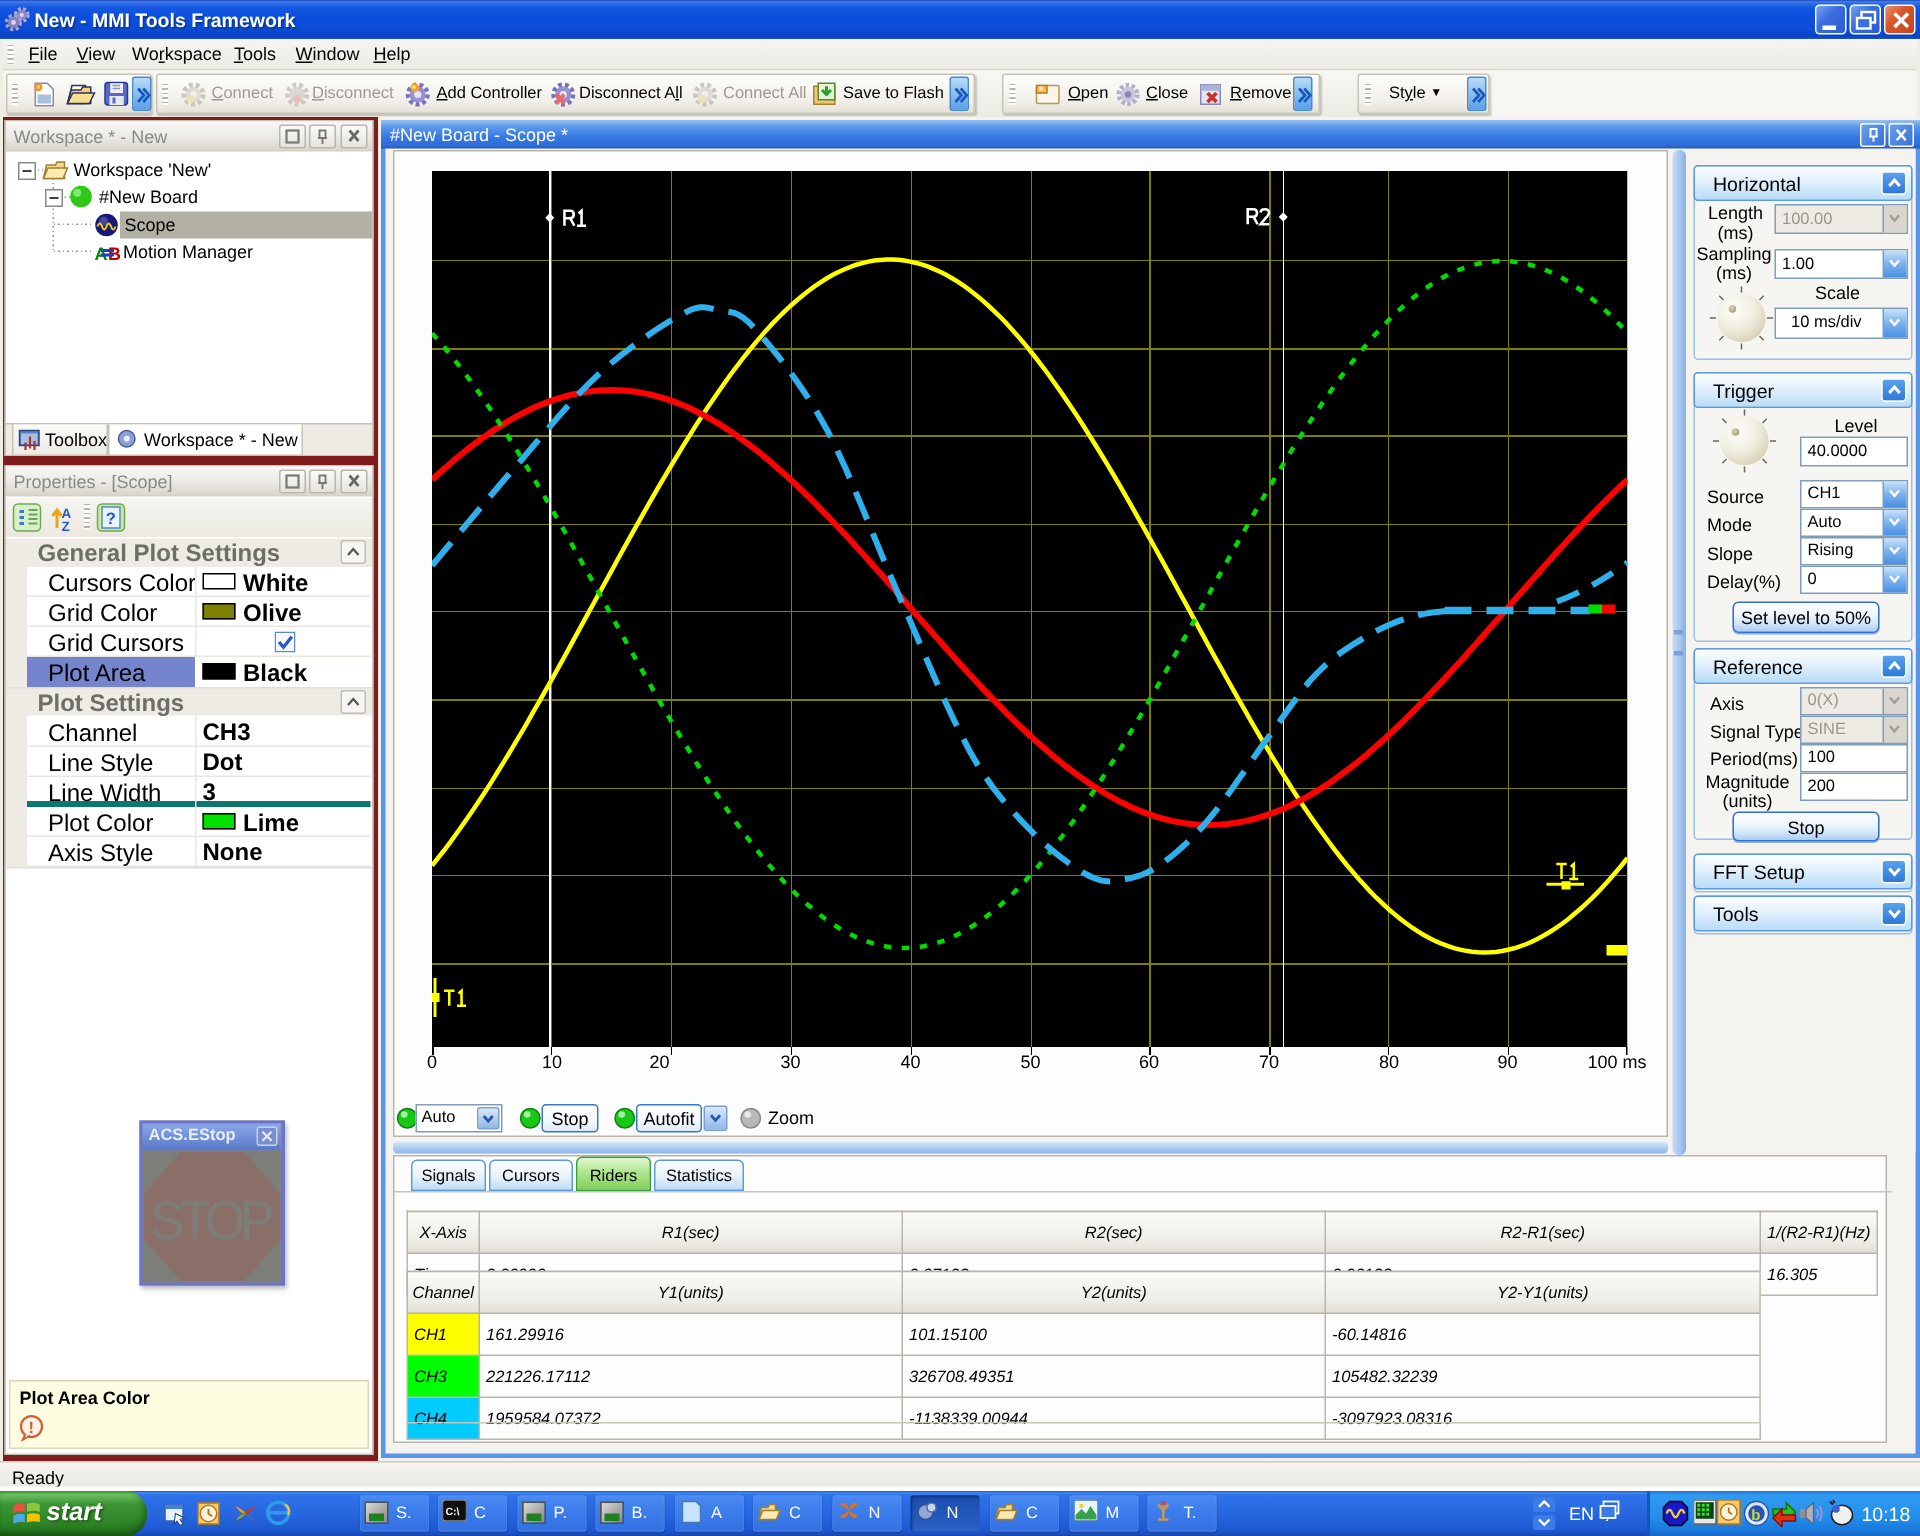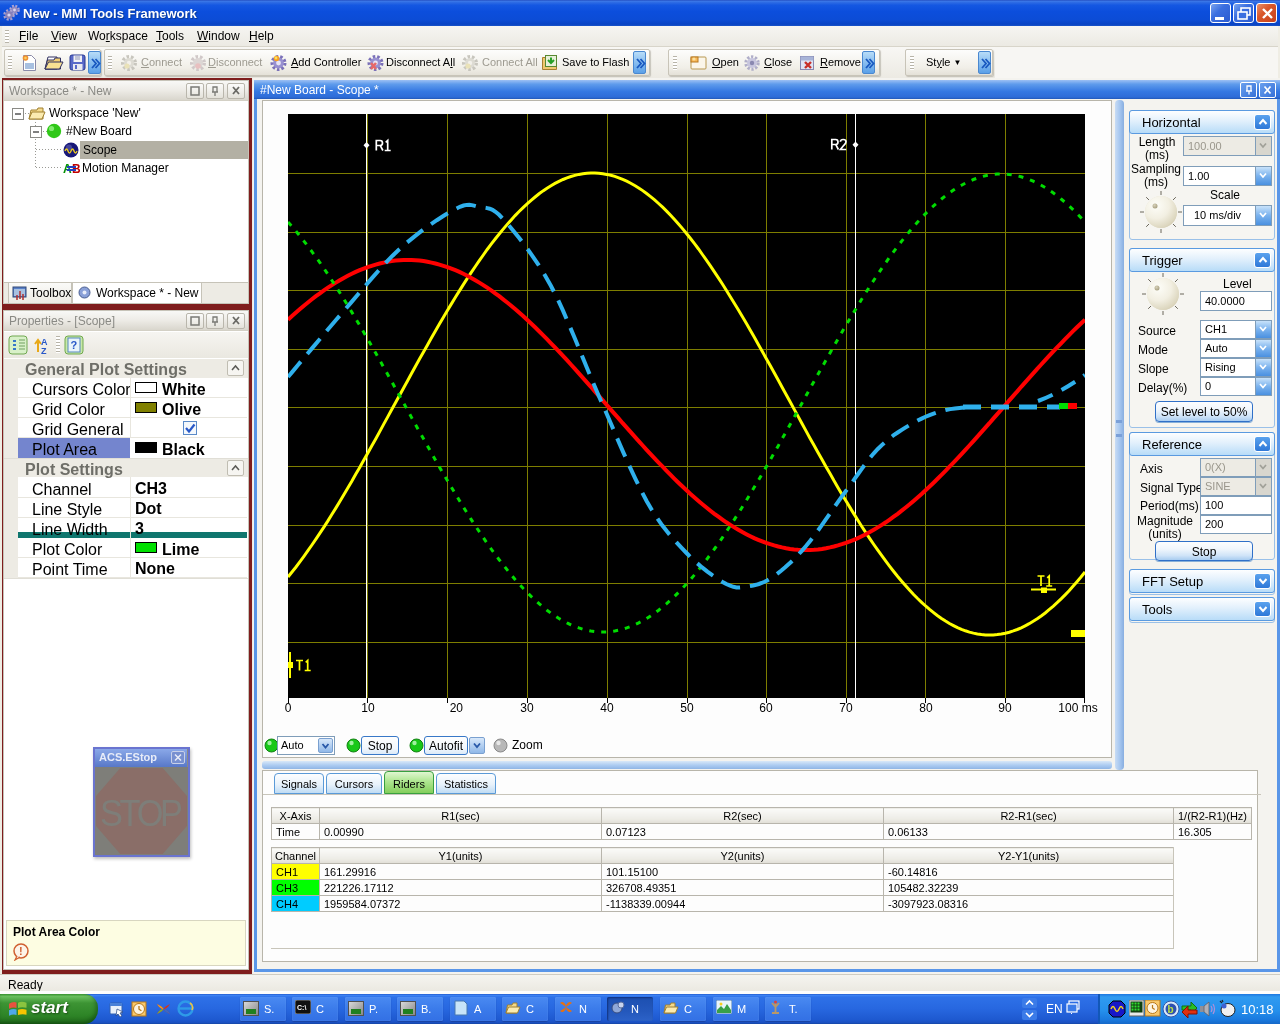--- a/index.html
+++ b/index.html
@@ -51,21 +51,21 @@
   background:linear-gradient(180deg,#FDFEFF 0%,#E2F0FC 45%,#B8DCF8 100%); font-size:13px; color:#000; padding:4px 0 0 12px; }
 .grparr { position:absolute; right:3px; top:3px; width:17px; height:16px; border:1px solid #fff; border-radius:3px;
   background:linear-gradient(180deg,#5AA2EE,#2E78D8); }
 .cbtn { position:absolute; right:0; top:0; bottom:0; width:16px; background:linear-gradient(180deg,#C8E2FA 0%,#7AB2EE 50%,#4A90E0 100%); border-left:1px solid #7F9DB9; }
 .cbtn.disabled { background:#D8D6CE; }
 .xpbtn { position:absolute; border:1px solid #3070C8; border-radius:4px; text-align:center; font-size:12px; padding-top:3px;
   background:linear-gradient(180deg,#FDFEFF 0%,#F0F6FC 40%,#D0E4F8 75%,#A8CCF0 100%); box-shadow:0 1px 0 #88B0D8; }
 .tab { position:absolute; top:0; height:21px; border:1px solid #5A9AD8; border-radius:4px 4px 0 0; background:linear-gradient(180deg,#FDFEFF,#E8F2FB 55%,#C0DCF4); text-align:center; padding-top:4px; font-size:11px; }
 .tab.active { background:linear-gradient(180deg,#E0F6D0 0%,#AEE690 45%,#84CE5C 100%); border-color:#38A040; height:23px; top:-2px; padding-top:6px; }
 table.grid { border-collapse:collapse; table-layout:fixed; font-size:11px; }
-table.grid td { border:1px solid #B8B5AC; height:16px; padding:0 0 0 4px; overflow:hidden; white-space:nowrap; }
+table.grid td { border:1px solid #B8B5AC; height:28px; padding:0 0 0 4px; overflow:hidden; white-space:nowrap;font-style:italic; }
 table.grid tr.hdr td { background:linear-gradient(180deg,#FBFBF9,#EDECE6 70%,#E0DED6); text-align:center; padding:0; }
 table.grid td.l { text-align:left; }
 </style>
 </head>
 <body>
 <div id="app">
 
 <div id="titlebar" class="abs">
   <svg class="abs" style="left:3px;top:4px" width="18" height="18" viewBox="0 0 18 18">
     <circle cx="11.5" cy="6" r="4" fill="none" stroke="#B0A8D8" stroke-width="2.6" stroke-dasharray="1.8 1.4"></circle>
@@ -338,21 +338,21 @@
         <div class="abs" style="left:117px;top:4px;width:22px;height:11px;background:#fff;border:1px solid #000"></div>
         <span class="abs" style="left:144px;top:3px;font-weight:bold">White</span>
       </div>
       <div class="abs" style="left:14px;top:40px;width:229px;height:20px;border-bottom:1px solid #E8E6DE">
         <span class="abs" style="left:14px;top:3px">Grid Color</span>
         <div class="abs" style="left:112px;top:0;width:1px;height:20px;background:#E8E6DE"></div>
         <div class="abs" style="left:117px;top:4px;width:22px;height:11px;background:#808000;border:1px solid #000"></div>
         <span class="abs" style="left:144px;top:3px;font-weight:bold">Olive</span>
       </div>
       <div class="abs" style="left:14px;top:60px;width:229px;height:20px;border-bottom:1px solid #E8E6DE">
-        <span class="abs" style="left:14px;top:3px">Grid General</span>
+        <span class="abs" style="left:14px;top:3px">Grid Cursors</span>
         <div class="abs" style="left:112px;top:0;width:1px;height:20px;background:#E8E6DE"></div>
         <svg class="abs" style="left:165px;top:3px" width="14" height="14">
               <rect x="0.5" y="0.5" width="13" height="13" fill="#F4F8FC" stroke="#5A8AC8"></rect>
               <path d="M3 7 l3 3.5 l5.5-7" stroke="#2858C8" stroke-width="2.2" fill="none"></path>
             </svg>
       </div>
       <div class="abs" style="left:14px;top:80px;width:229px;height:20px">
         <div class="abs" style="left:0;top:0;width:112px;height:20px;background:#7485CE">
               <span class="abs" style="left:14px;top:3px;color:#000">Plot Area Color</span>
             </div>
@@ -369,33 +369,33 @@
       <div class="abs" style="left:14px;top:119px;width:229px;height:21px;border-bottom:1px solid #E8E6DE">
         <span class="abs" style="left:14px;top:4px">Channel</span>
         <div class="abs" style="left:112px;top:0;width:1px;height:21px;background:#E8E6DE"></div>
         <span class="abs" style="left:117px;top:3px;font-weight:bold">CH3</span>
       </div>
       <div class="abs" style="left:14px;top:140px;width:229px;height:20px;border-bottom:1px solid #E8E6DE">
         <span class="abs" style="left:14px;top:3px">Line Style</span>
         <div class="abs" style="left:112px;top:0;width:1px;height:20px;background:#E8E6DE"></div>
         <span class="abs" style="left:117px;top:2px;font-weight:bold">Dot</span>
       </div>
-      <div class="abs" style="left:14px;top:160px;width:229px;height:20px;border-bottom:6px solid #0f766e">
+      <div class="abs" style="left:14px;top:160px;width:229px;height:20px;border-bottom:4px solid #0f766e">
         <span class="abs" style="left:14px;top:3px">Line Width</span>
         <div class="abs" style="left:112px;top:0;width:1px;height:20px;background:#E8E6DE"></div>
         <span class="abs" style="left:117px;top:2px;font-weight:bold">3</span>
       </div>
       <div class="abs" style="left:14px;top:180px;width:229px;height:20px;border-bottom:1px solid #E8E6DE">
         <span class="abs" style="left:14px;top:3px">Plot Color</span>
         <div class="abs" style="left:112px;top:0;width:1px;height:20px;background:#E8E6DE"></div>
         <div class="abs" style="left:117px;top:4px;width:22px;height:11px;background:#00E000;border:1px solid #000"></div>
         <span class="abs" style="left:144px;top:3px;font-weight:bold">Lime</span>
       </div>
       <div class="abs" style="left:14px;top:200px;width:229px;height:20px;border-bottom:1px solid #E8E6DE">
-        <span class="abs" style="left:14px;top:3px">Point Time</span>
+        <span class="abs" style="left:14px;top:3px">Axis Style</span>
         <div class="abs" style="left:112px;top:0;width:1px;height:20px;background:#E8E6DE"></div>
         <span class="abs" style="left:117px;top:2px;font-weight:bold">None</span>
       </div>
     </div>
 
     <div class="abs" style="left:2px;top:609px;width:240px;height:46px;background:#FDFDE2;border:1px solid #D8D6C0;font-size:12px">
       <span class="abs" style="left:6px;top:4px;font-weight:bold">Plot Area Color</span>
       <svg class="abs" style="left:5px;top:22px" width="18" height="18">
             <circle cx="9" cy="8" r="7" fill="#FDF4E8" stroke="#D06030" stroke-width="1.5"></circle>
             <path d="M5 13 l-2 4 l5-3" fill="#FDF4E8" stroke="#D06030" stroke-width="1.2"></path>
@@ -480,21 +480,21 @@
               <path d="M9.7 1.8 L11.7 0 V10 M8.7 10 H14.7"></path>
             </g>
         <path d="M1031 588.5 H1056" stroke="#FFFF00" stroke-width="2"></path>
         <rect x="1041" y="586.5" width="6" height="5.5"></rect>
       </g>
     </svg>
 
     <div class="abs" style="left:0;top:600px;width:850px;height:16px;font-size:12px;color:#000">
       <span class="abs" style="left:18px;width:14px;text-align:center">0</span>
       <span class="abs" style="left:90px;width:30px;text-align:center">10</span>
-      <span class="abs" style="left:170px;width:30px;text-align:right">20</span>
+      <span class="abs" style="left:170px;width:30px;text-align:left">20</span>
       <span class="abs" style="left:249px;width:30px;text-align:center">30</span>
       <span class="abs" style="left:329px;width:30px;text-align:center">40</span>
       <span class="abs" style="left:409px;width:30px;text-align:center">50</span>
       <span class="abs" style="left:488px;width:30px;text-align:center">60</span>
       <span class="abs" style="left:568px;width:30px;text-align:center">70</span>
       <span class="abs" style="left:648px;width:30px;text-align:center">80</span>
       <span class="abs" style="left:727px;width:30px;text-align:center">90</span>
       <span class="abs" style="left:790px;width:50px;text-align:center">100 ms</span>
     </div>
 

